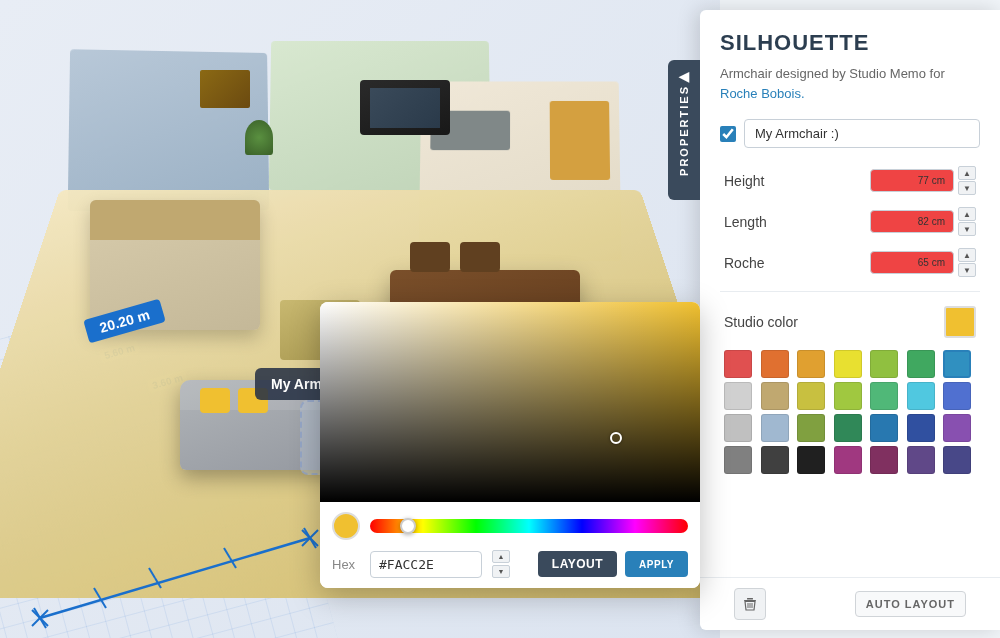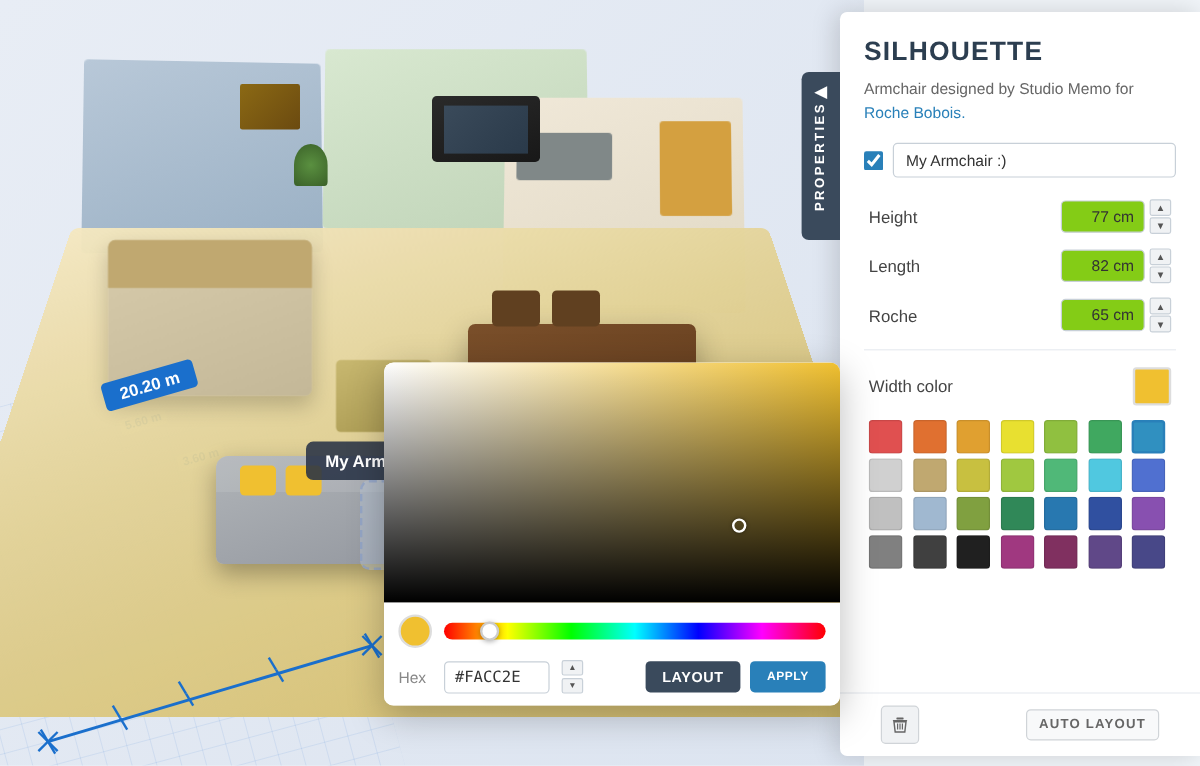--- a/index.html
+++ b/index.html
@@ -181,28 +181,28 @@
     }
 
     .dim-value-group {
       display: flex;
       align-items: center;
       margin-left: auto;
       gap: 4px;
     }
 
     .dim-value-input {
-      width: 70px;
+      width: 84px;
       border: 1px solid #c8d0d8;
       border-radius: 4px;
       padding: 5px 8px;
-      font-size: 13px;
+      font-size: 10px;
       text-align: right;
       color: #333;
-      background: #84cc16;
+      background: #ef4444;
     }
 
     .dim-spinner {
       display: flex;
       flex-direction: column;
       gap: 1px;
     }
 
     .spinner-btn {
       width: 18px;
@@ -400,21 +400,21 @@
       font-size: 13px;
       color: #888;
       width: 28px;
     }
 
     .hex-input {
       border: 1px solid #c8d0d8;
       border-radius: 4px;
       padding: 5px 8px;
       font-size: 13px;
-      width: 88px;
+      width: 112px;
       color: #333;
       font-family: monospace;
     }
 
     .hex-spinner {
       display: flex;
       flex-direction: column;
       gap: 2px;
     }
 
@@ -607,21 +607,21 @@
           <button class="spinner-btn">▲</button>
           <button class="spinner-btn">▼</button>
         </div>
       </div>
     </div>
 
     <div class="panel-divider"></div>
 
     <div class="fabric-section">
       <div class="fabric-header">
-        <span class="fabric-label">Width color</span>
+        <span class="fabric-label">Studio color</span>
         <div class="fabric-swatch" style="background:#f0c030;"></div>
       </div>
 
       <div class="color-grid" id="color-grid-container">
       <div class="color-cell" style="background: rgb(224, 80, 80);"></div>
           <div class="color-cell" style="background: rgb(224, 112, 48);"></div>
           <div class="color-cell" style="background: rgb(224, 160, 48);"></div>
           <div class="color-cell" style="background: rgb(232, 224, 48);"></div>
           <div class="color-cell" style="background: rgb(144, 192, 64);"></div>
           <div class="color-cell" style="background: rgb(64, 168, 96);"></div>

